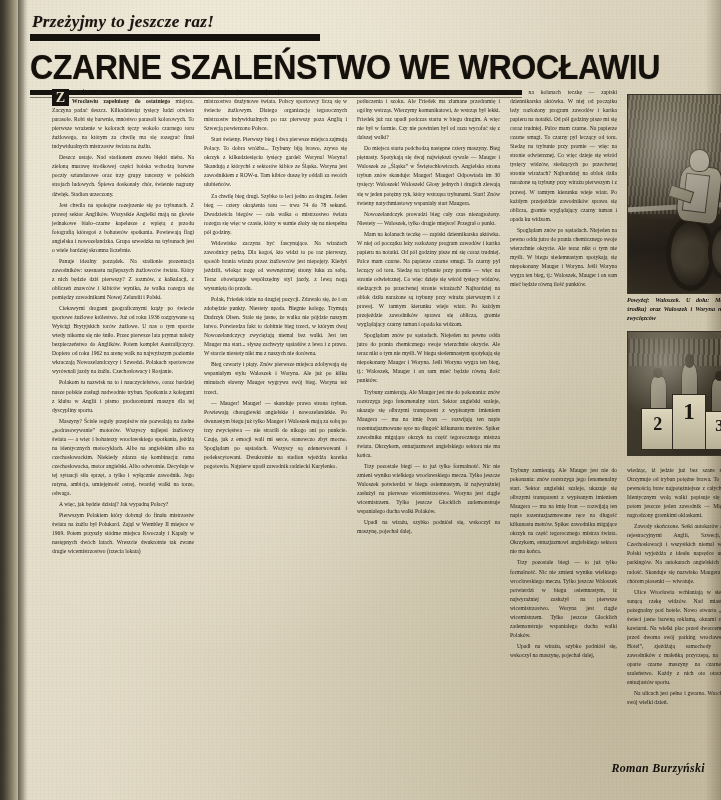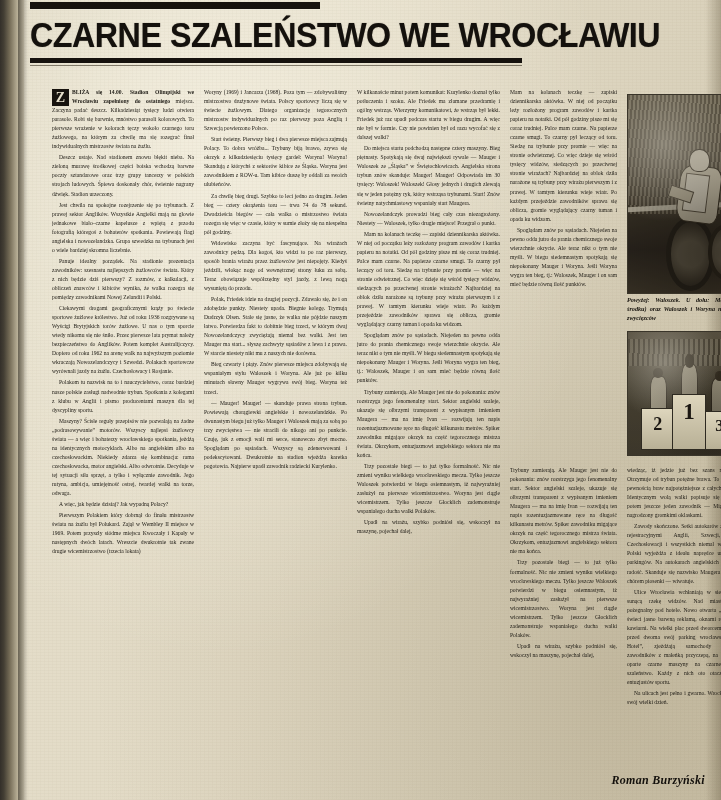--- a/index.html
+++ b/index.html
@@ -228,37 +228,38 @@
   
   .caption{
     position:absolute;left:575px;top:208px;width:120px;
     font-style:italic;font-weight:bold;
     font-size:6.2px;line-height:1.45;
     text-align:justify;color:#16130e;
   }
 
   
   .byline{
-    position:absolute;right:10px;bottom:12px;
+    position:absolute;right:10px;bottom:24px;
     font-style:italic;font-weight:bold;
     font-size:12px;color:#14110d;
     letter-spacing:.3px;
   }
 </style>
 </head>
 <body>
 
 <div id="page">
   <div id="grain"></div>
   <div id="gutter"></div>
   <div id="gutter-edge"></div>
   <div id="right-shade"></div>
 
   <div id="content">
 
+    <div class="kicker">Przeżyjmy to jeszcze raz!</div>
     <div class="rule-thick"></div>
     <div class="headline">CZARNE SZALEŃSTWO WE WROCŁAWIU</div>
     <div class="rule-thin"></div>
     <div class="rule-hair"></div>
 
     <div id="cols">
 
       <div class="col" id="c1">
         <p class="first">
           <span class="dropcap">Z</span><span class="smallcaps">BLIŻA się 14.00. Stadion Olimpijski we Wrocławiu zapełniony do ostatniego</span>

